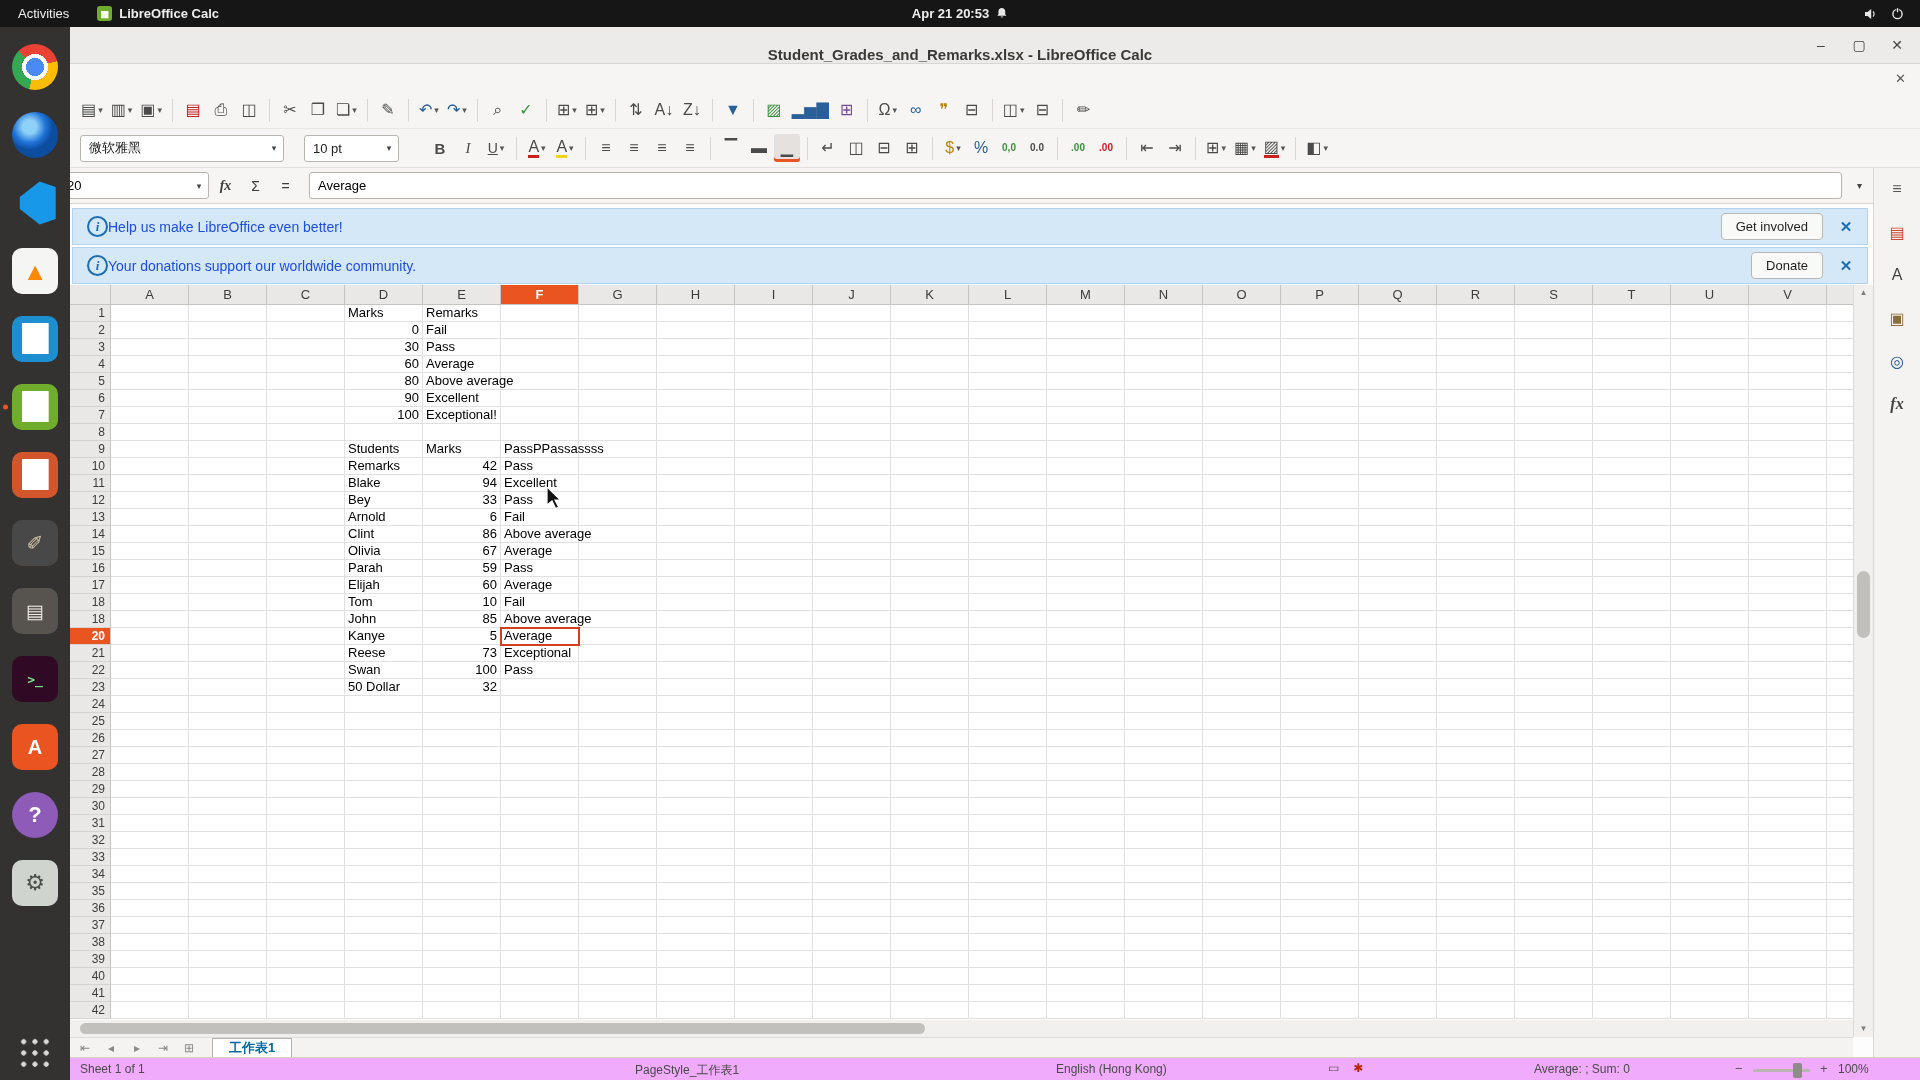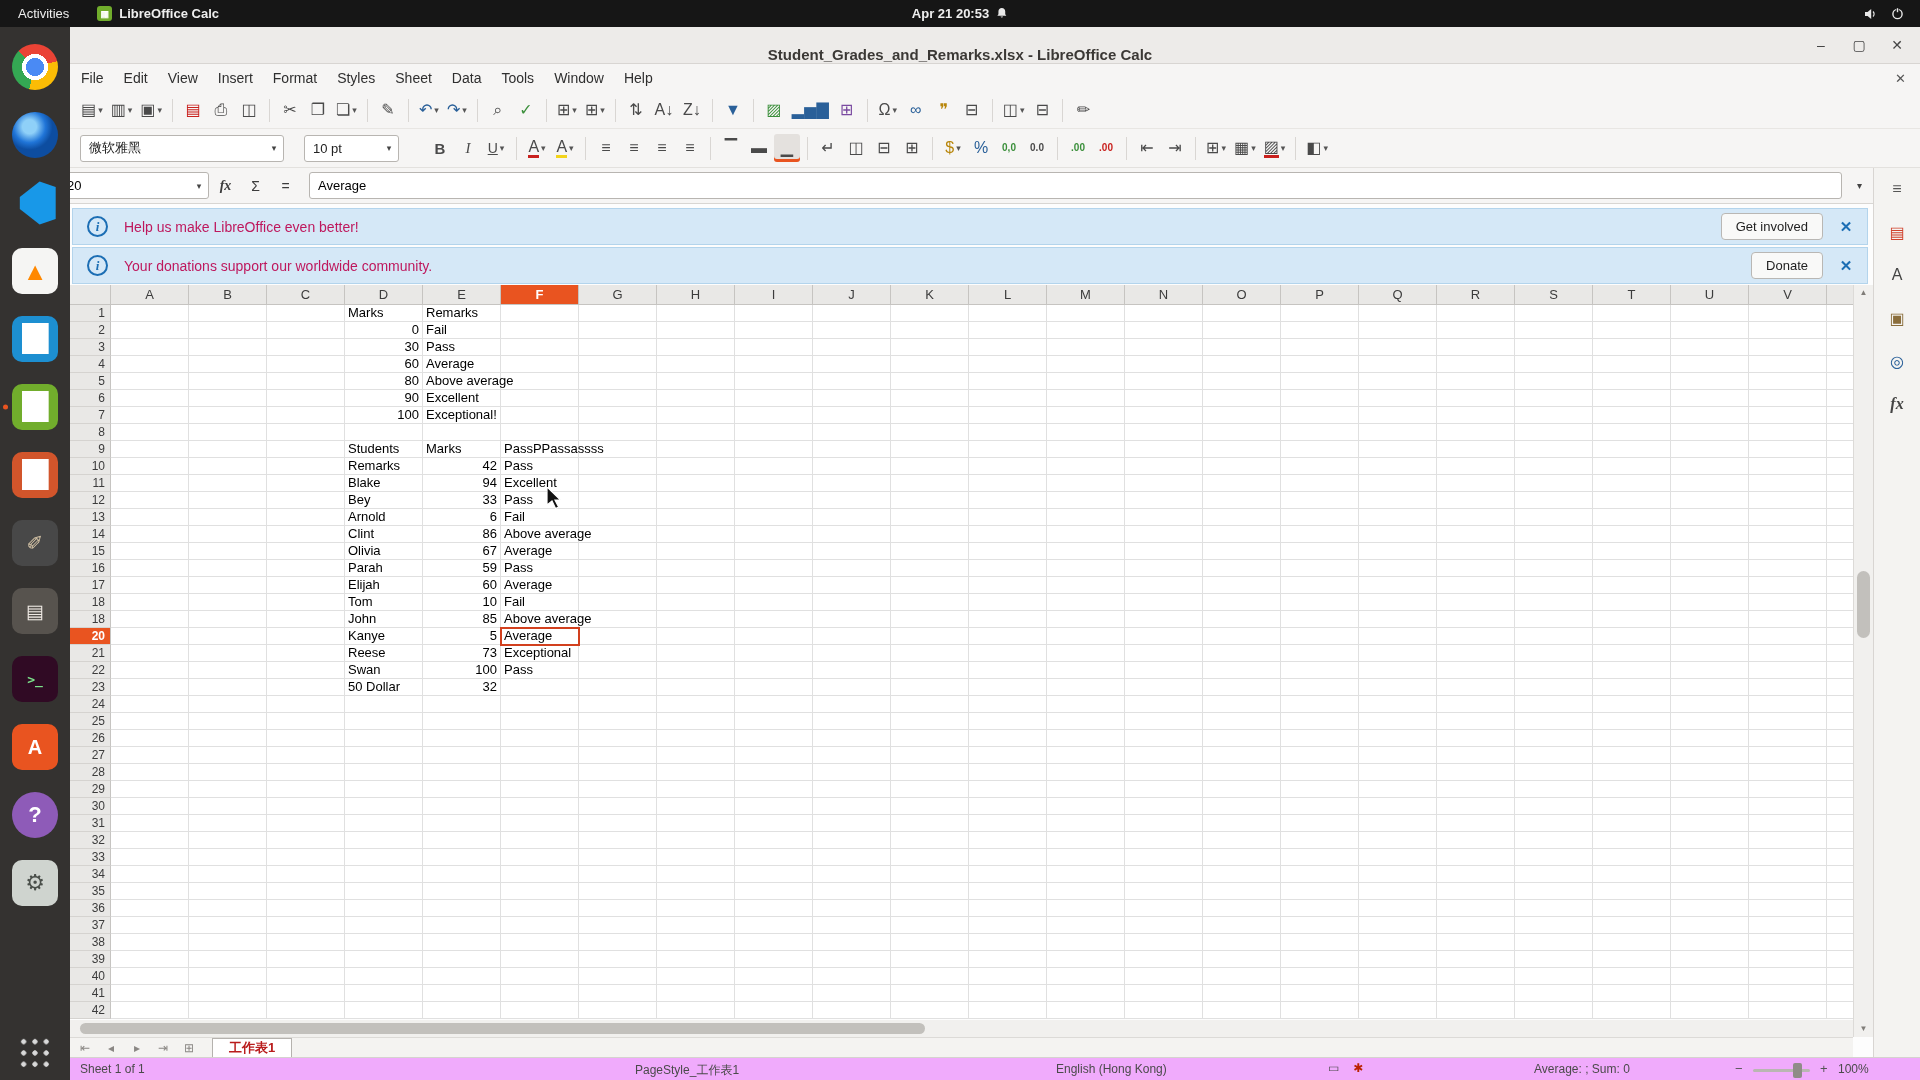--- a/index.html
+++ b/index.html
@@ -54,21 +54,21 @@
   .fb-btn { width:27px; height:27px; display:flex; align-items:center; justify-content:center; font-size:14px; color:#3c3c3c; margin-left:3px; }
   .fb-fx { font-family:"Liberation Serif",serif; font-style:italic; font-weight:700; }
   .fb-input { flex:1; height:27px; margin-left:10px; margin-right:78px; background:#fff; border:1px solid #b8b5b1; border-radius:3px; display:flex; align-items:center; padding:0 8px; font-size:13px; color:#000; }
   .fb-expand { position:absolute; right:58px; top:12px; font-size:10px; color:#444; }
 
   
   .infobar { position:absolute; left:72px; width:1796px; height:37px; background:#d5e8f7; border:1px solid #b3d4ec; display:flex; align-items:center; }
   .infobar.one { top:208px; }
   .infobar.two { top:247px; }
   .info-i { width:21px; height:21px; border-radius:50%; border:2px solid #1c6eb4; color:#1c6eb4; display:flex; align-items:center; justify-content:center; font-family:"Liberation Serif",serif; font-style:italic; font-weight:700; font-size:13px; margin-left:14px; flex:none; }
-  .info-text { margin-left:16px; font-size:14px; color:#be185d; }
+  .info-text { margin-left:0; font-size:14px; color:#1d4ed8; }
   .info-btn { margin-left:auto; height:27px; padding:0 14px; background:#f9f9f8; border:1px solid #b9b7b4; border-radius:4px; display:flex; align-items:center; font-size:13px; color:#222; }
   .info-close { width:30px; text-align:center; color:#1c6eb4; font-size:15px; font-weight:700; margin:0 6px 0 8px; }
 
   
   .colheaders { position:absolute; left:70px; top:285px; height:20px; display:flex; z-index:1; }
   .corner { width:41px; height:20px; background:#e9e8e6; border-right:1px solid #c6c4c1; border-bottom:1px solid #c6c4c1; }
   .col-h { width:78px; height:20px; background:#e9e8e6; border-right:1px solid #c6c4c1; border-bottom:1px solid #c6c4c1; display:flex; align-items:center; justify-content:center; font-size:13px; color:#3c3c3c; }
   .col-h.sel { background:#e95420; color:#fff; font-weight:700; }
   .col-h.partial { width:26px; border-right:none; }
   .grid-rows { position:absolute; left:70px; top:305px; width:1783px; height:714px; background:#fff; overflow:hidden; }
@@ -87,21 +87,21 @@
   .vscroll .arrow.up { top:0; }
   .vscroll .arrow.down { bottom:0; }
   .v-thumb { position:absolute; left:3px; top:286px; width:13px; height:67px; background:#c2c0bc; border-radius:7px; }
   .hscroll { position:absolute; left:70px; top:1020px; width:1783px; height:17px; background:#f1f0ee; }
   .h-thumb { position:absolute; left:10px; top:3px; width:845px; height:11px; background:#c2c0bc; border-radius:6px; }
 
   
   .sheetbar { position:absolute; left:70px; top:1037px; width:1783px; height:20px; background:#f4f3f1; border-top:1px solid #dcdad7; display:flex; align-items:center; padding-left:4px; }
   .sheet-nav { display:flex; align-items:center; gap:4px; }
   .nav-ic { width:22px; height:18px; display:flex; align-items:center; justify-content:center; font-size:12px; color:#8a8784; }
-  .sheet-tab { margin-left:12px; height:19px; background:#ffffff; border:1px solid #b5b2ae; border-bottom:none; display:flex; align-items:center; padding:0 16px; font-size:13px; font-weight:700; color:#b91c1c; }
+  .sheet-tab { margin-left:12px; height:19px; background:#ffffff; border:1px solid #b5b2ae; border-bottom:none; display:flex; align-items:center; padding:0 16px; font-size:13px; font-weight:700; color:#0369a1; }
 
   
   .statusbar { position:absolute; left:70px; top:1057px; width:1850px; height:23px; background:#f0abfc; border-top:1px solid #d5d2cf; font-size:12px; color:#4a4a4a; }
   .statusbar .sb-item { position:absolute; top:4px; white-space:nowrap; }
   .sb-sheetinfo { left:10px; } .sb-pagestyle { left:565px; } .sb-lang { left:986px; }
   .sb-icons { position:absolute; left:1258px; top:3px; display:flex; gap:14px; font-size:12px; }
   .sb-avgsum { left:1464px; }
   .zoom-minus { position:absolute; left:1665px; top:3px; font-size:13px; color:#555; }
   .zoom-track { position:absolute; left:1683px; top:11px; width:57px; height:3px; background:#b9b6b2; border-radius:2px; }
   .zoom-handle { position:absolute; left:40px; top:-6px; width:9px; height:15px; background:#8f8c88; border-radius:2px; }
@@ -169,33 +169,20 @@
 <div class="titlebar">
   <span class="title">Student_Grades_and_Remarks.xlsx - LibreOffice Calc</span>
   <div class="win-btns">
     <span class="win-btn">–</span>
     <span class="win-btn">▢</span>
     <span class="win-btn">✕</span>
   </div>
 </div>
 
 <div class="menubar">
-  <div class="menubar-items">
-      <span class="menu-item">File</span>
-      <span class="menu-item">Edit</span>
-      <span class="menu-item">View</span>
-      <span class="menu-item">Insert</span>
-      <span class="menu-item">Format</span>
-      <span class="menu-item">Styles</span>
-      <span class="menu-item">Sheet</span>
-      <span class="menu-item">Data</span>
-      <span class="menu-item">Tools</span>
-      <span class="menu-item">Window</span>
-      <span class="menu-item">Help</span>
-    </div>
   <span class="menu-close">✕</span>
 </div>
 
 <div class="toolbar1">
   <div class="tb-items">
       <span class="tb-btn">
         <span class="tb-glyph">▤</span>
         <span class="tb-dd">▾</span>
       </span>
       <span class="tb-btn">

